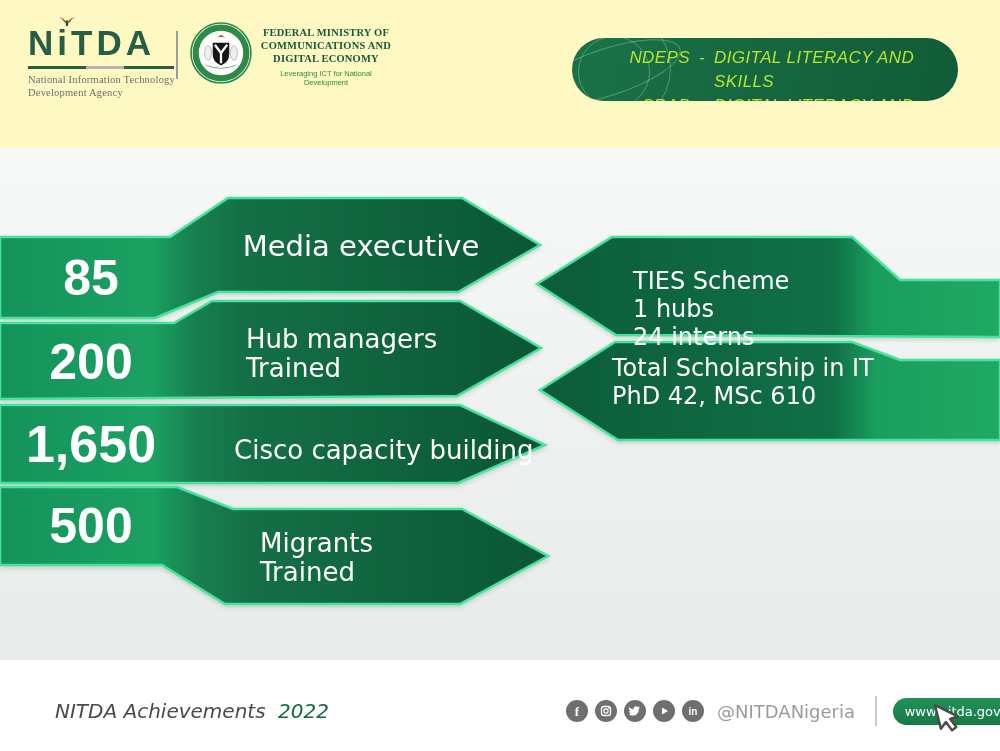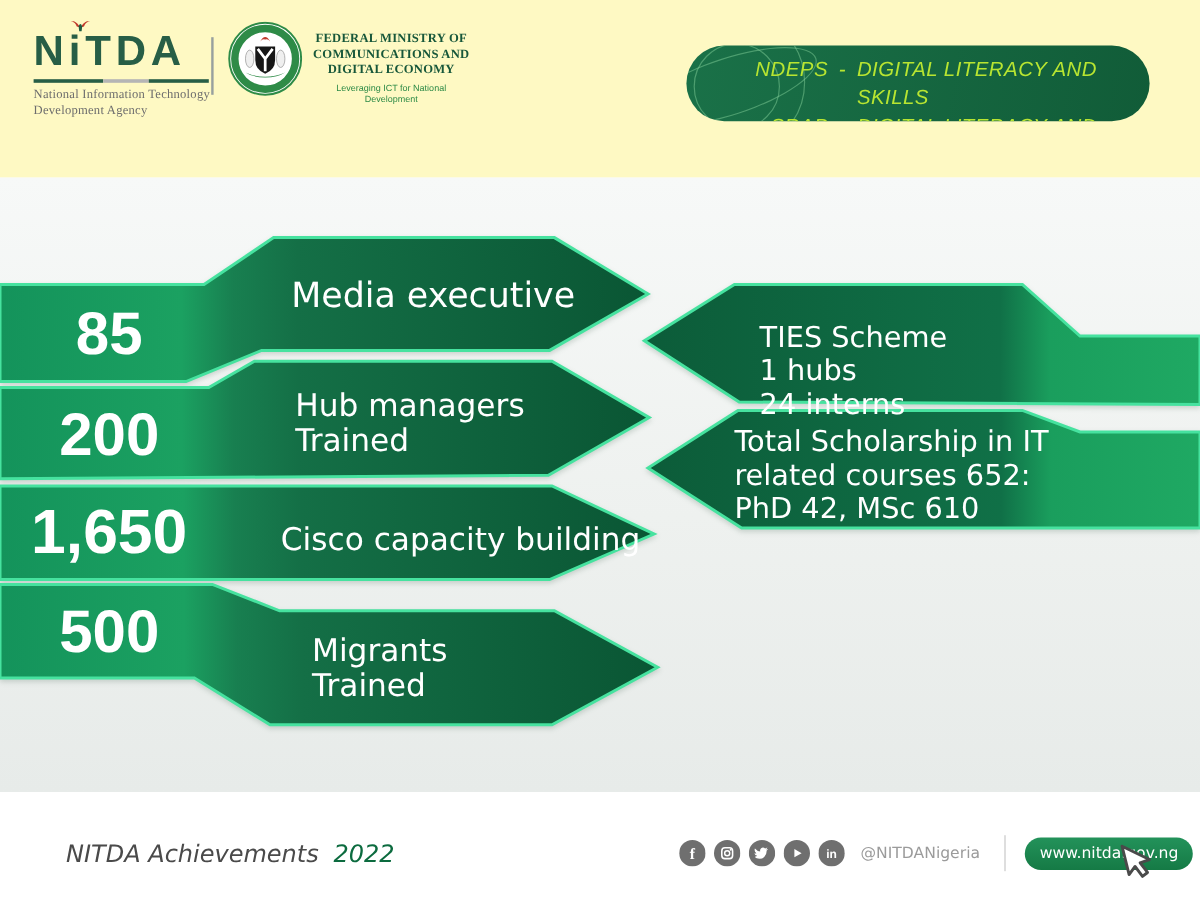--- a/index.html
+++ b/index.html
@@ -19,21 +19,21 @@
   .nitda-underline{display:flex;height:3px;width:146px;margin-top:0;}
   .nitda-underline .seg{height:3px;}
   .seg.g1{width:58px;background:#275E46;}
   .seg.gy{width:38px;background:#b5b5b5;}
   .seg.g2{width:50px;background:#275E46;}
   .agency-name{
     margin-top:4px;font-family:"Liberation Serif",serif;font-size:10.5px;
     color:#6d6d6d;line-height:13px;letter-spacing:.2px;
   }
   .logo-divider{position:absolute;left:176px;top:31px;width:2px;height:48px;background:#97a09e;}
-  .ministry-logo{position:absolute;left:190px;top:18px;display:flex;gap:8px;align-items:flex-start;}
+  .ministry-logo{position:absolute;left:190px;top:18px;display:flex;gap:8px;align-items:center;}
   .ministry-text{width:132px;text-align:center;margin-top:8px;}
   .ministry-line{
     font-family:"Liberation Serif",serif;font-weight:bold;font-size:10.5px;
     color:#17573a;line-height:13px;letter-spacing:.2px;
   }
   .ministry-tagline{
     margin-top:4px;font-family:"Liberation Sans",sans-serif;font-size:7.5px;color:#2e8b47;
   }
   
   .programs-pill{
@@ -75,21 +75,21 @@
   .rlbl.r2{left:612px;top:206px;}
   
   .footer{position:absolute;left:0;top:660px;width:1000px;height:91px;background:#fff;}
   .footer-title{
     position:absolute;left:55px;top:39px;font-style:italic;font-size:20px;
     font-family:"DejaVu Sans",sans-serif;color:#4a4a4a;
   }
   .footer-title .yr{color:#0c6b3f;font-weight:normal;margin-left:6px;}
   .footer-right{position:absolute;left:566px;top:36px;display:flex;align-items:center;}
   .sicon{width:22px;height:22px;margin-right:7px;flex:0 0 auto;}
-  .handle{font-size:13px;color:#9b9b9b;margin-left:6px;font-family:"DejaVu Sans",sans-serif;}
+  .handle{font-size:18px;color:#9b9b9b;margin-left:6px;font-family:"DejaVu Sans",sans-serif;}
   .fdiv{width:1.5px;height:30px;background:#c9c9c9;margin:0 16px 0 20px;}
   .site-pill{
     width:140px;height:27px;border-radius:14px;line-height:27px;text-align:center;
     background:linear-gradient(180deg,#23925a,#157a45);color:#fff;font-size:13px;
     font-family:"DejaVu Sans",sans-serif;
   }
   .cursor{position:absolute;left:933px;top:40px;}
 </style>
 </head>
 <body>
@@ -201,21 +201,20 @@
       <div>Trained</div>
     </div>
 
     <div class="overlay rlbl r1">
       <div>TIES Scheme</div>
       <div>1 hubs</div>
       <div>24 interns</div>
     </div>
     <div class="overlay rlbl r2">
       <div>Total Scholarship in IT</div>
-      <div>related courses 652:</div>
       <div>PhD 42, MSc 610</div>
     </div>
   </div>
 
   <div class="footer">
     <div class="footer-title">
       <span>NITDA Achievements</span>
       <span class="yr">2022</span>
     </div>
 

